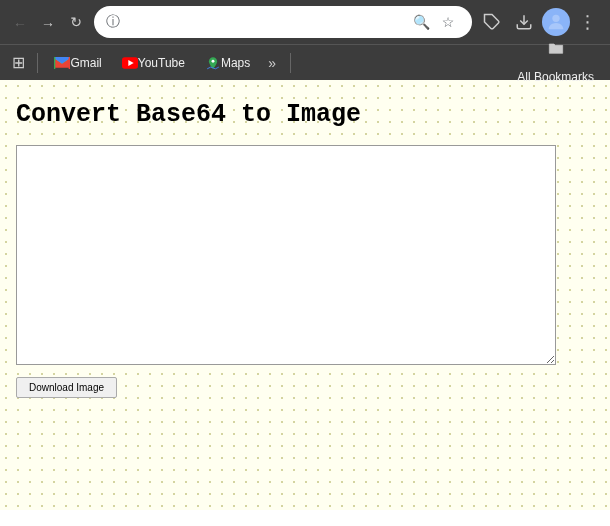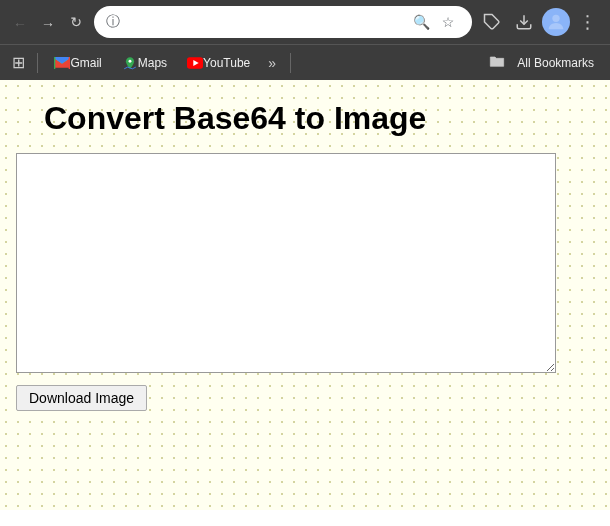--- a/index.html
+++ b/index.html
@@ -179,38 +179,38 @@
     .all-bookmarks {
       display: flex;
       align-items: center;
       gap: 12px;
       padding: 3px 8px;
       border-radius: 4px;
       cursor: pointer;
       color: #eee;
       font-size: 12px;
       margin-left: auto;
+      flex-direction: column;
     }
 
     
     .page-content {
       background: #fffff0;
       background-image: radial-gradient(circle, #d4d4a0 1px, transparent 1px);
       background-size: 12px 12px;
       min-height: 430px;
       padding: 20px 16px;
     }
 
     .page-title {
-      font-size: 32px;
+      font-size: 25px;
       font-weight: bold;
       color: #000;
       margin-bottom: 16px;
-      font-family: Liberation Sans, sans-serif;
-      margin-left: 28px;
+      font-family: Liberation Mono, monospace;
     }
 
     .base64-textarea {
       width: 540px;
       height: 220px;
       border: 1px solid #999;
       background: #fff;
       resize: both;
       outline: none;
       font-size: 14px;
@@ -219,21 +219,21 @@
       font-family: Arial, sans-serif;
       display: block;
       margin-bottom: 12px;
     }
 
     .download-btn {
       padding: 4px 12px;
       background: #f0f0f0;
       border: 1px solid #aaa;
       cursor: pointer;
-      font-size: 14px;
+      font-size: 10px;
       border-radius: 2px;
       color: #000;
     }
   </style>
 </head>
 <body>
 
 <div class="browser-chrome">
 
   <div class="nav-bar">
@@ -296,39 +296,39 @@
           <path d="M0 0h48v4L24 20 0 4z" fill="#4285F4"></path>
           <rect width="4" height="36" fill="#34A853"></rect>
           <rect x="44" width="4" height="36" fill="#EA4335"></rect>
         </svg>
       </span>
       <span>Gmail</span>
     </div>
 
     <div class="bookmark-item">
       <span class="bookmark-icon">
+        <svg width="16" height="12" viewBox="0 0 48 34">
+          <rect width="48" height="34" rx="8" fill="#FF0000"></rect>
+          <polygon points="19,8 35,17 19,26" fill="white"></polygon>
+        </svg>
+      </span>
+      <span>YouTube</span>
+    </div>
+
+    <div class="bookmark-item">
+      <span class="bookmark-icon">
         <svg width="14" height="14" viewBox="0 0 24 24">
           <path d="M12 2C8.13 2 5 5.13 5 9c0 5.25 7 13 7 13s7-7.75 7-13c0-3.87-3.13-7-7-7z" fill="#34A853"></path>
           <circle cx="12" cy="9" r="2.5" fill="white"></circle>
           <path d="M2 22l6-3 8 3 6-3" stroke="#4285F4" stroke-width="1.5" fill="none"></path>
         </svg>
       </span>
       <span>Maps</span>
     </div>
 
-    <div class="bookmark-item">
-      <span class="bookmark-icon">
-        <svg width="16" height="12" viewBox="0 0 48 34">
-          <rect width="48" height="34" rx="8" fill="#FF0000"></rect>
-          <polygon points="19,8 35,17 19,26" fill="white"></polygon>
-        </svg>
-      </span>
-      <span>YouTube</span>
-    </div>
-
     <div class="more-btn">
       <span>»</span>
     </div>
 
     <div class="divider"></div>
 
     <div class="all-bookmarks">
       <span>
         <svg width="16" height="14" viewBox="0 0 24 20" fill="none">
           <path d="M2 4h7l2 2h11v12H2z" fill="#ccc" stroke="#ccc" stroke-width="1"></path>

